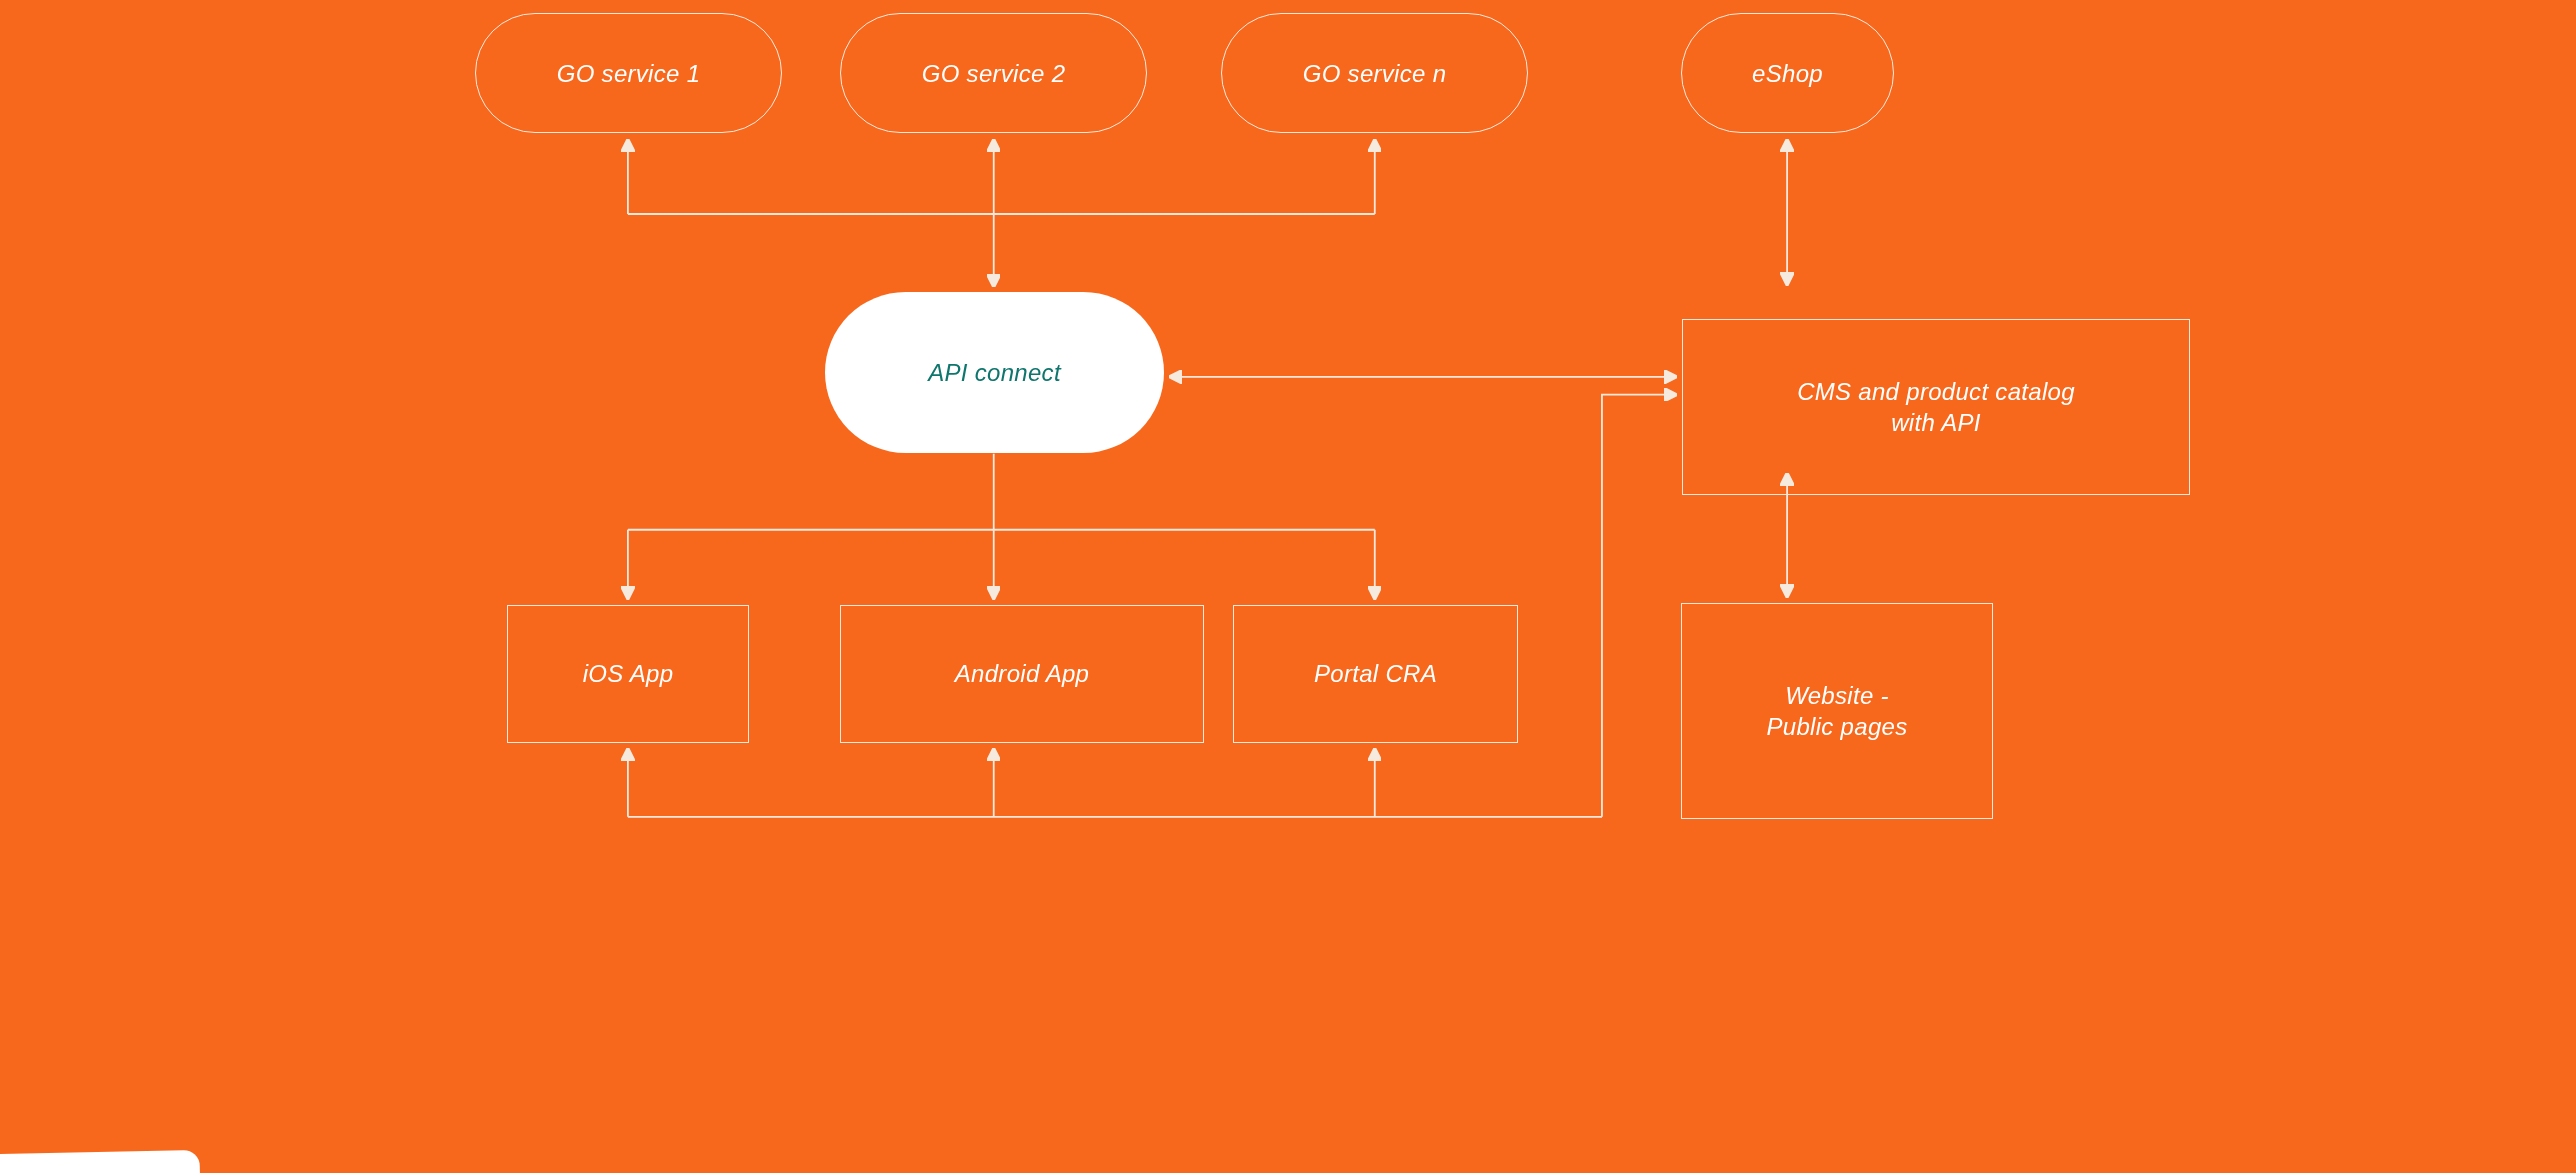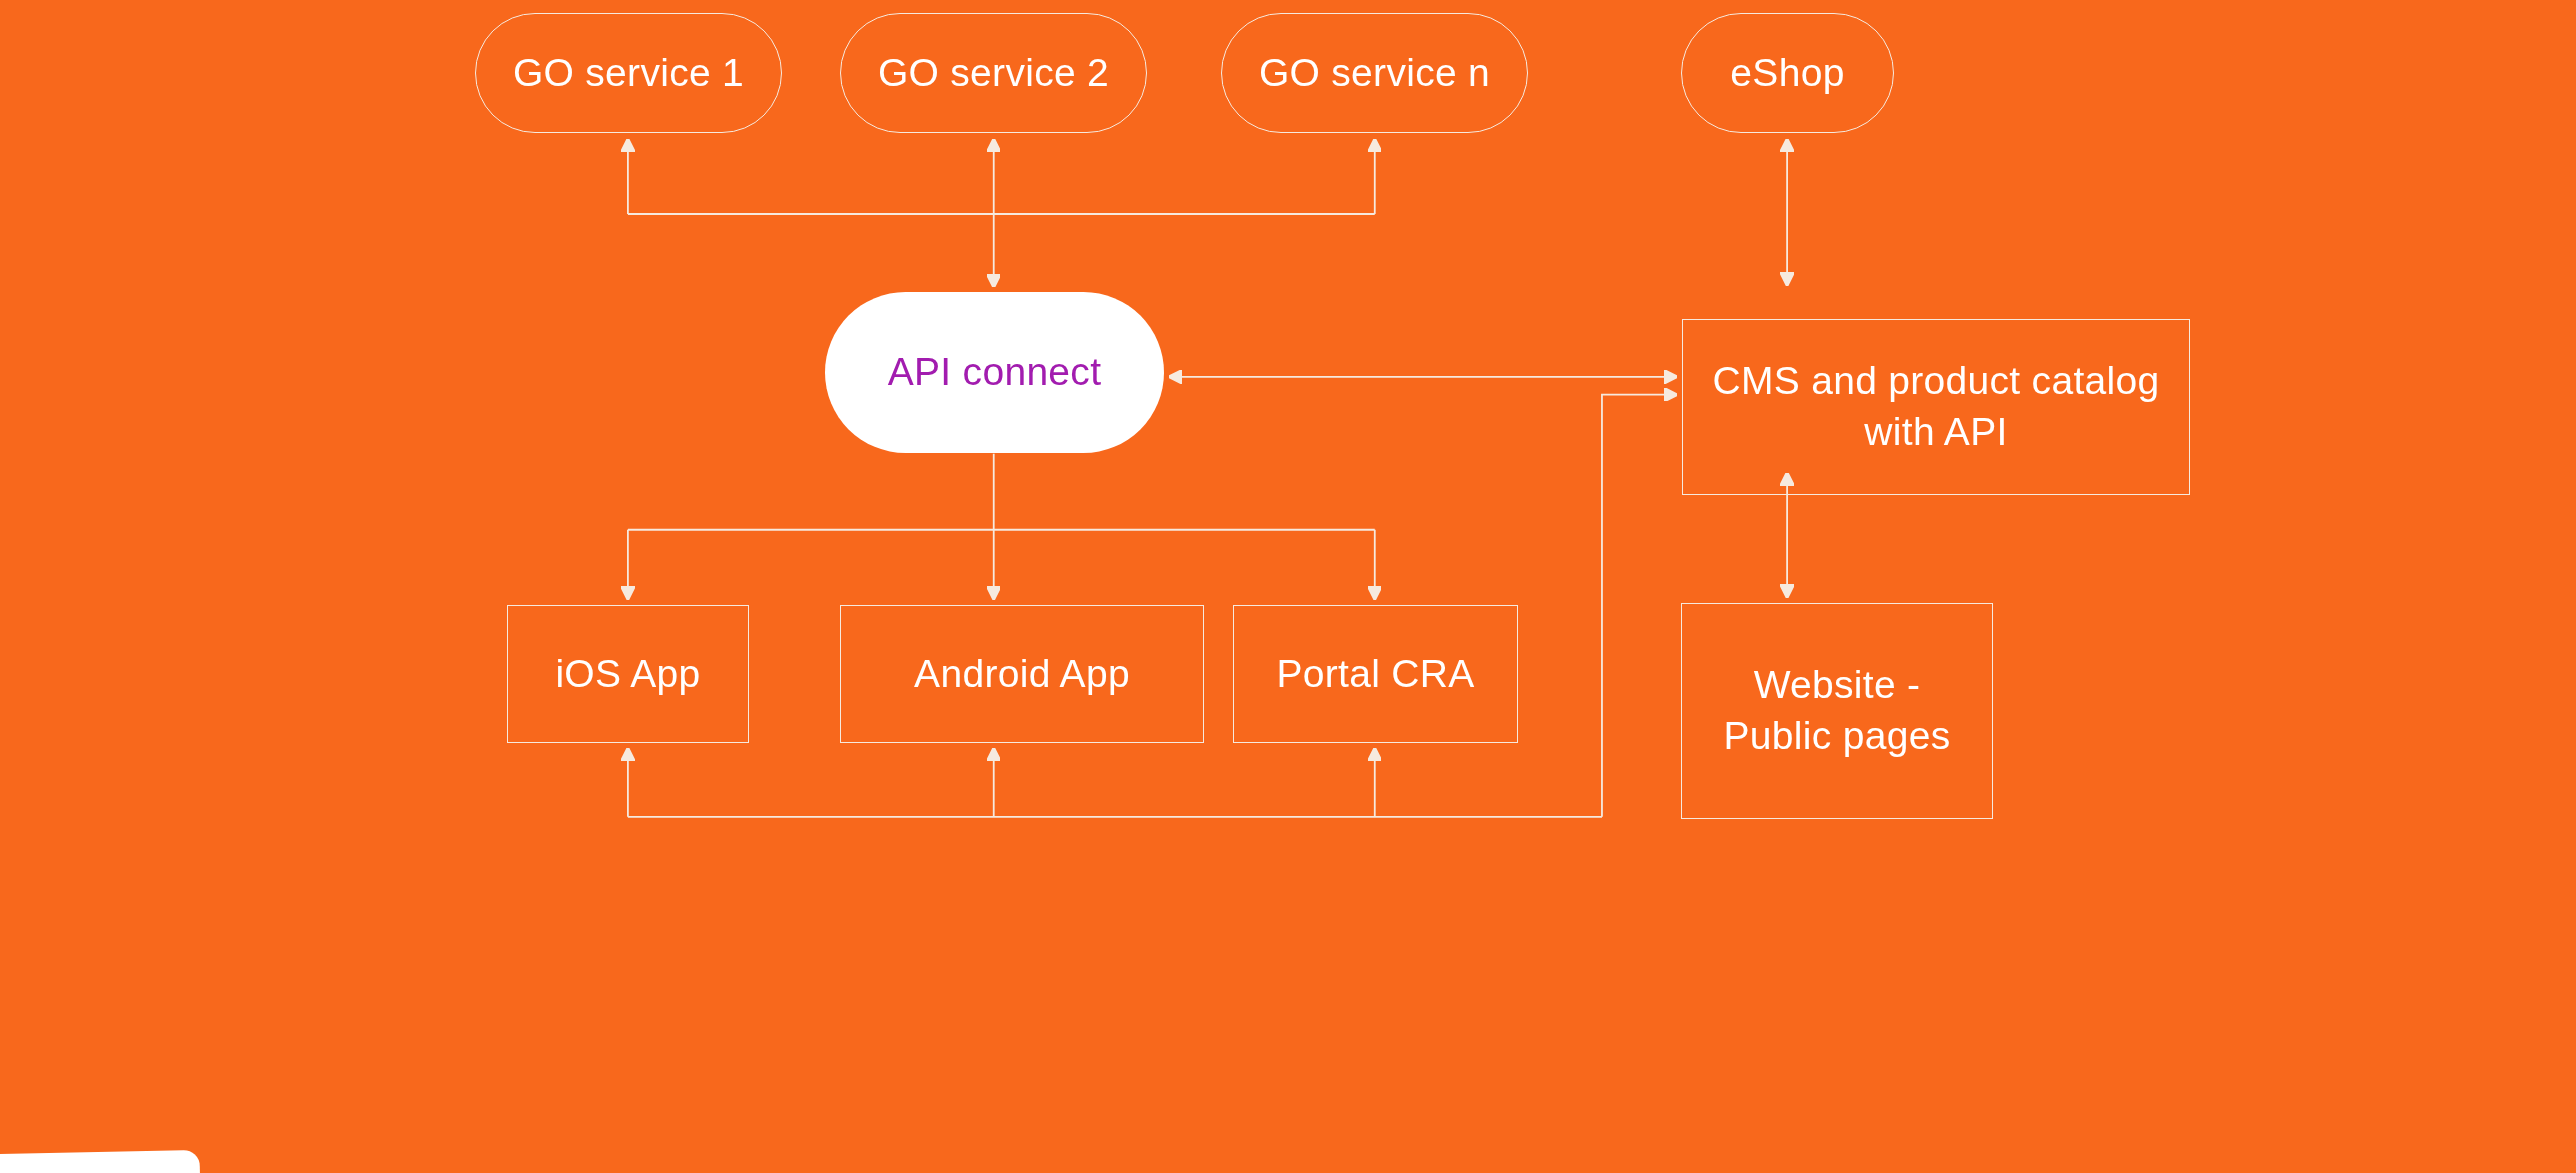--- a/index.html
+++ b/index.html
@@ -22,30 +22,31 @@
   .edges path{
     stroke:var(--line);
     stroke-width:2;
     fill:none;
   }
   .node{
     position:absolute;
     display:flex;align-items:center;justify-content:center;
     text-align:center;
     color:var(--text);
-    font-size:39px;
+    font-size:24px;
     font-weight:500;
     letter-spacing:0.3px;
     line-height:1.3;
     white-space:pre-line;
     box-sizing:border-box;
+    font-style:italic;
   }
   .outline{border:1.8px solid var(--line);background:transparent;}
   .pill{border-radius:894px;}
-  .solid{background:#FFFFFF;color:#a21caf;border:none;}
+  .solid{background:#FFFFFF;color:#0f766e;border:none;}
   .peek{
     position:absolute;
     left:0;bottom:-5.4px;
     width:200px;height:25px;
     background:#FFFFFF;
     border-top-right-radius:16px;
     transform:rotate(-1.2deg);
     transform-origin:left bottom;
   }
 </style>

